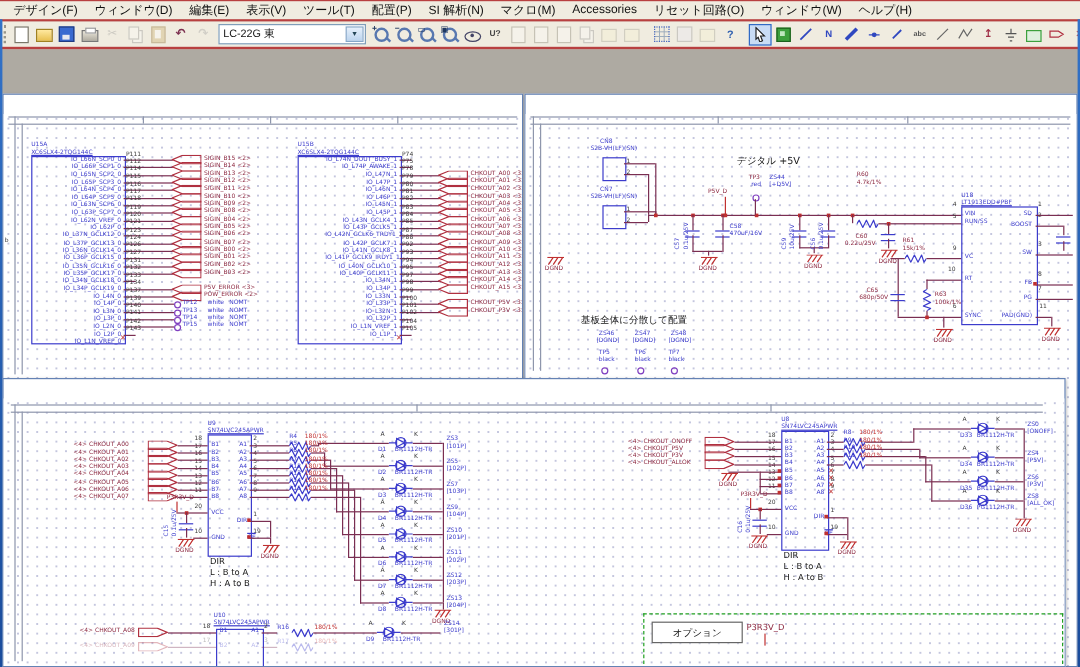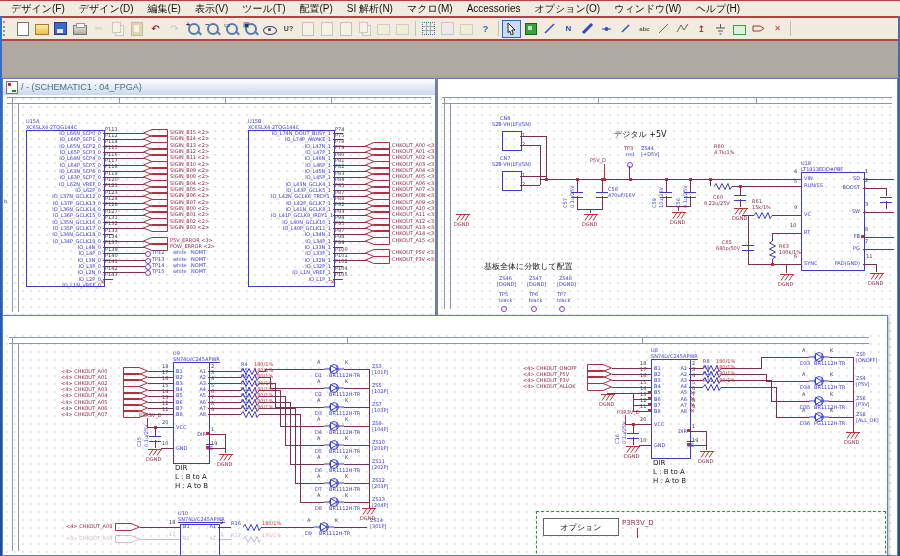--- a/index.html
+++ b/index.html
@@ -70,29 +70,29 @@
   .pbox{position:absolute;border:1px solid #3c3ccc;}
   .edge{position:absolute;top:16px;width:2px;height:540px;background:linear-gradient(#3272c8,#1a4c9c);}
   svg{display:block;}
 </style>
 </head>
 <body>
 
 <div class="app">
   <div class="menubar" id="menubar">
       <div class="menu-item">デザイン(F)</div>
-      <div class="menu-item">デザイン(D)</div>
+      <div class="menu-item">ウィンドウ(D)</div>
       <div class="menu-item">編集(E)</div>
       <div class="menu-item">表示(V)</div>
       <div class="menu-item">ツール(T)</div>
       <div class="menu-item">配置(P)</div>
       <div class="menu-item">SI 解析(N)</div>
       <div class="menu-item">マクロ(M)</div>
       <div class="menu-item">Accessories</div>
-      <div class="menu-item">オプション(O)</div>
+      <div class="menu-item">リセット回路(O)</div>
       <div class="menu-item">ウィンドウ(W)</div>
       <div class="menu-item">ヘルプ(H)</div>
     </div>
   <div class="toolbar" id="toolbar">
       <div class="grip"></div>
       <div class="tbtn">
         <span class="ip"></span>
       </div>
       <div class="tbtn">
         <span class="if"></span>
@@ -105,20 +105,21 @@
       </div>
       <div class="tbtn dis" style="color: rgb(138, 138, 138); font-size: 10px; font-weight: bold;">✂</div>
       <div class="tbtn dis">
         <span class="ic2"></span>
       </div>
       <div class="tbtn dis">
         <span class="ipa"></span>
       </div>
       <div class="tbtn" style="color: rgb(124, 48, 80); font-size: 10px; font-weight: bold;">↶</div>
       <div class="tbtn dis" style="color: rgb(153, 153, 153); font-size: 10px; font-weight: bold;">↷</div>
+      <div class="combo">LC-22G 東<div class="ca">▼</div></div>
       <div class="tbtn">
         <span class="img"></span>
         <span class="mgt">+</span>
       </div>
       <div class="tbtn">
         <span class="img"></span>
         <span class="mgt">−</span>
       </div>
       <div class="tbtn">
         <span class="img"></span>
@@ -218,24 +219,20 @@
       <div class="tbtn">
         <svg width="13" height="13">
           <path d="M1,4 H8 L12,6.5 L8,9 H1 Z" fill="none" stroke="#b03040"></path>
         </svg>
       </div>
       <div class="tbtn" style="color: rgb(192, 48, 48); font-size: 8px; font-weight: bold;">✕</div>
       <div class="sep"></div>
     </div>
 
   <div class="win" style="left:2px;top:78px;width:434px;height:478px;">
-    <div class="wtitle">
-      <span class="tico"></span>
-      <span>/ - (SCHEMATIC1 : 04_FPGA)</span>
-    </div>
     <div class="canvas" id="cv-fpga">
         <div style="position: absolute; left: 4px; top: 2px; width: 424px; height: 1px; background: rgb(142, 150, 172);"></div>
         <div style="position: absolute; left: 4px; top: 8px; width: 424px; height: 1px; background: rgb(142, 150, 172);"></div>
         <div style="position: absolute; left: 116px; top: 2px; width: 1px; height: 6px; background: rgb(142, 150, 172);"></div>
         <div style="position: absolute; left: 222px; top: 2px; width: 1px; height: 6px; background: rgb(142, 150, 172);"></div>
         <div style="position: absolute; left: 328px; top: 2px; width: 1px; height: 6px; background: rgb(142, 150, 172);"></div>
         <div style="position: absolute; left: 9px; top: 2px; width: 1px; height: 215px; background: rgb(142, 150, 172);"></div>
         <div style="position: absolute; left: 15px; top: 8px; width: 1px; height: 209px; background: rgb(142, 150, 172);"></div>
         <div class="st" style="position: absolute; left: 1px; top: 104px; color: rgb(58, 58, 58);">b</div>
         <div class="pbox" style="position: absolute; left: 23px; top: 35px; width: 77px; height: 155px;"></div>

